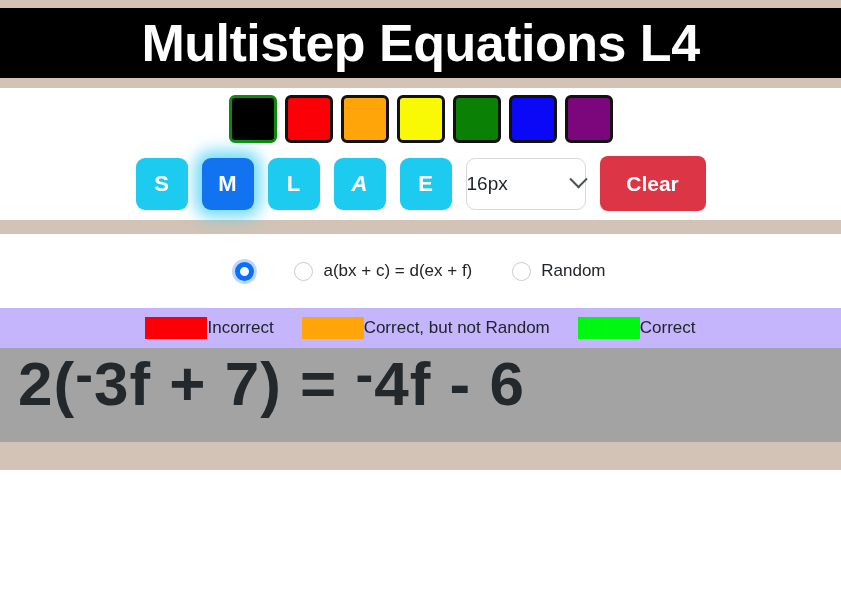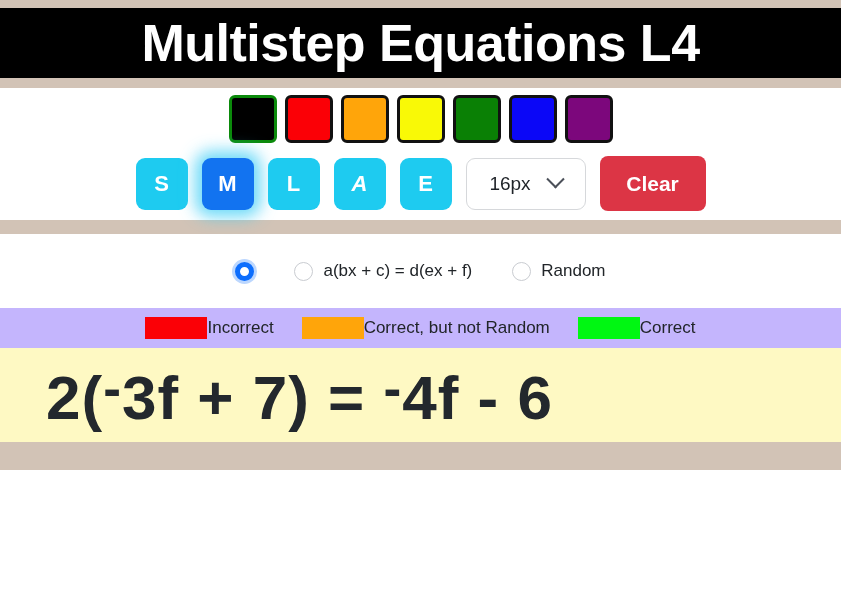--- a/index.html
+++ b/index.html
@@ -98,21 +98,21 @@
   }
 
   .size-select {
     width: 120px;
     height: 52px;
     border-radius: 9px;
     border: 1px solid #d6d8db;
     background: #ffffff;
     display: flex;
     align-items: center;
-    justify-content: center;
+    justify-content: space-between;
     gap: 18px;
     cursor: pointer;
     box-sizing: border-box;
   }
   .size-select-value {
     font-size: 19px;
     color: #1f2328;
   }
   .chev {
     width: 11px;
@@ -193,25 +193,24 @@
     flex: none;
   }
   .legend-text {
     font-size: 17px;
     color: #212529;
     white-space: nowrap;
   }
 
   
   .equation-panel {
-    background: #fef9c3;
+    background: #a3a3a3;
     height: 94px;
     display: flex;
-    align-items: center;
-    padding-left: 46px;
+    padding-left: 18px;
     box-sizing: border-box;
   }
   .equation-text {
     font-size: 62px;
     font-weight: bold;
     color: #23282d;
     letter-spacing: 1px;
     line-height: 1;
     white-space: nowrap;
   }

